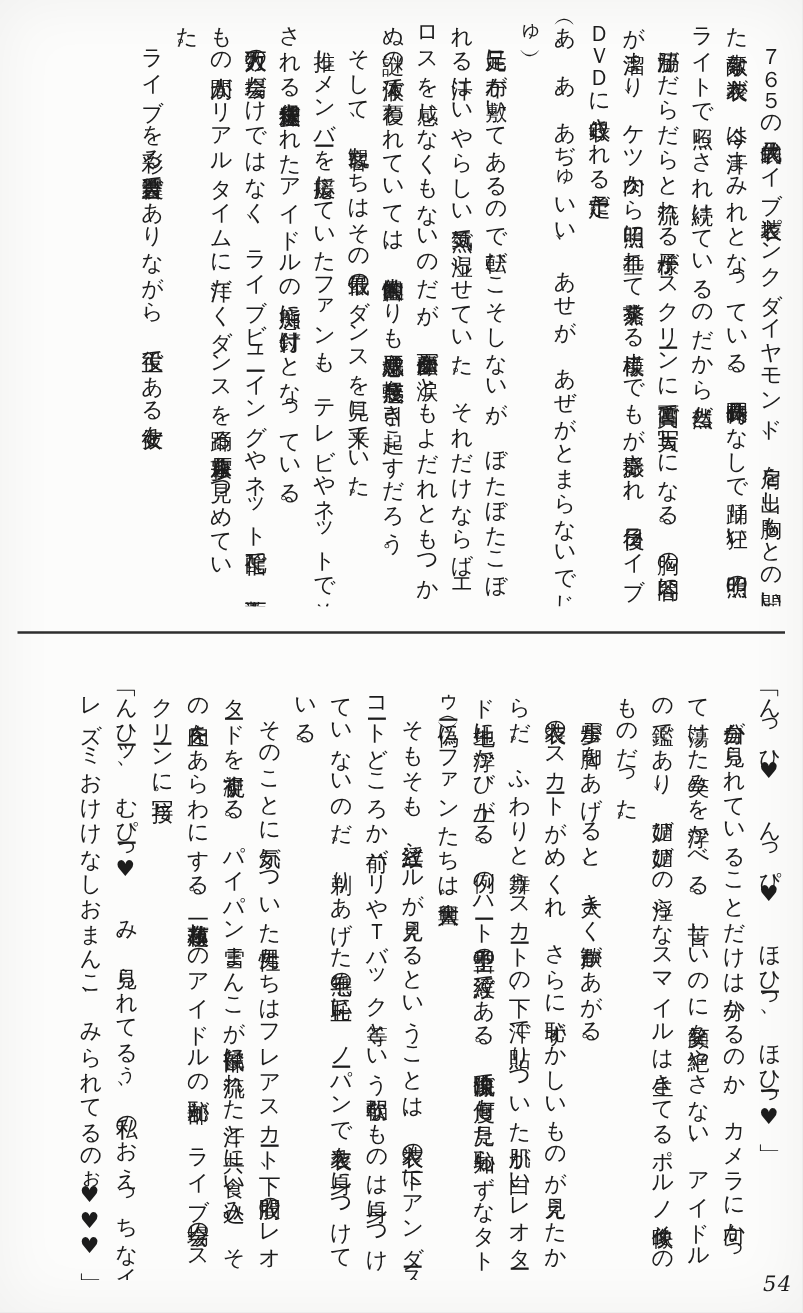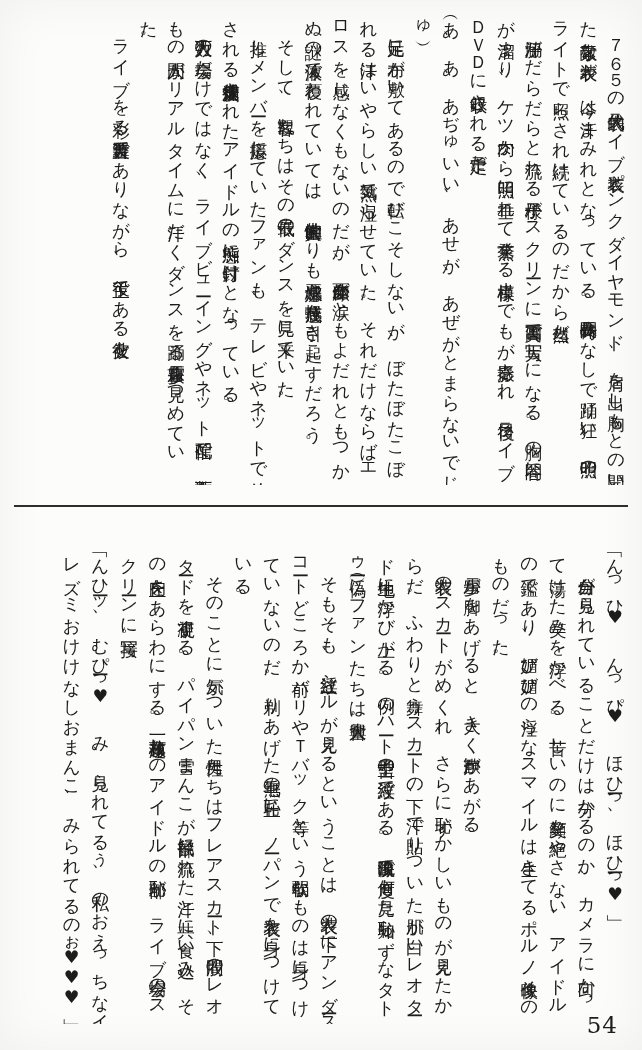--- a/index.html
+++ b/index.html
@@ -50,25 +50,26 @@
   .divider {
     position: absolute;
     left: 14px;
     top: 505px;
     width: 614px;
     height: 2px;
     background: #2e2e2e;
   }
   .page-number {
     position: absolute;
-    right: 24px;
+    right: 8px;
     bottom: 12px;
-    font-size: 23px;
+    font-size: 17px;
     letter-spacing: 1px;
     color: #1c1c1c;
+    font-style: italic;
   }
 </style>
 </head>
 <body>
 
 <div class="page">
 
   <div class="vtext block-top">
     <p class="indent">７６５の代表的ライブ衣装ピンクダイヤモンド、肩を出し胸もとの開いた素敵な衣装が、今は汗まみれとなっている。長時間休みなしで踊り狂い、照明のライトで照らされ続けているのだから当然だ。</p>
     <p class="indent">脇汗がだらだらと流れる様子がスクリーンに高画質で大写しになる。胸の谷間に汗が溜まり、ケツ肉から照明に垂れて蒸発する模様までもが撮影され、後日ライブＤＶＤに収録される予定だ。</p>

